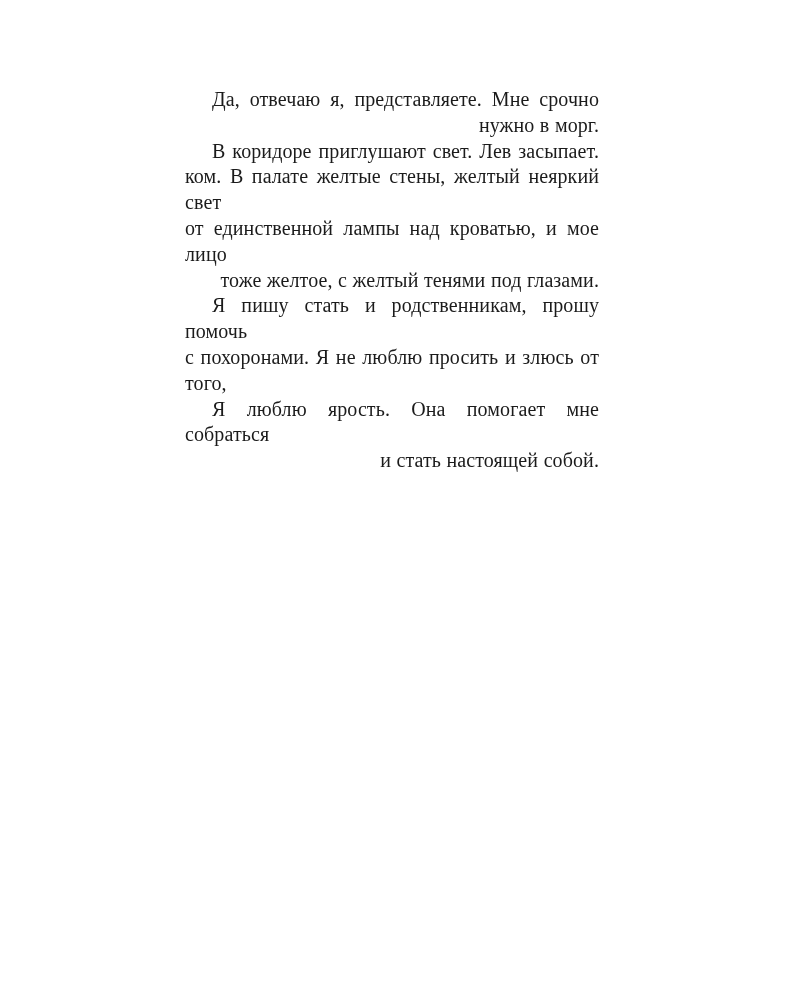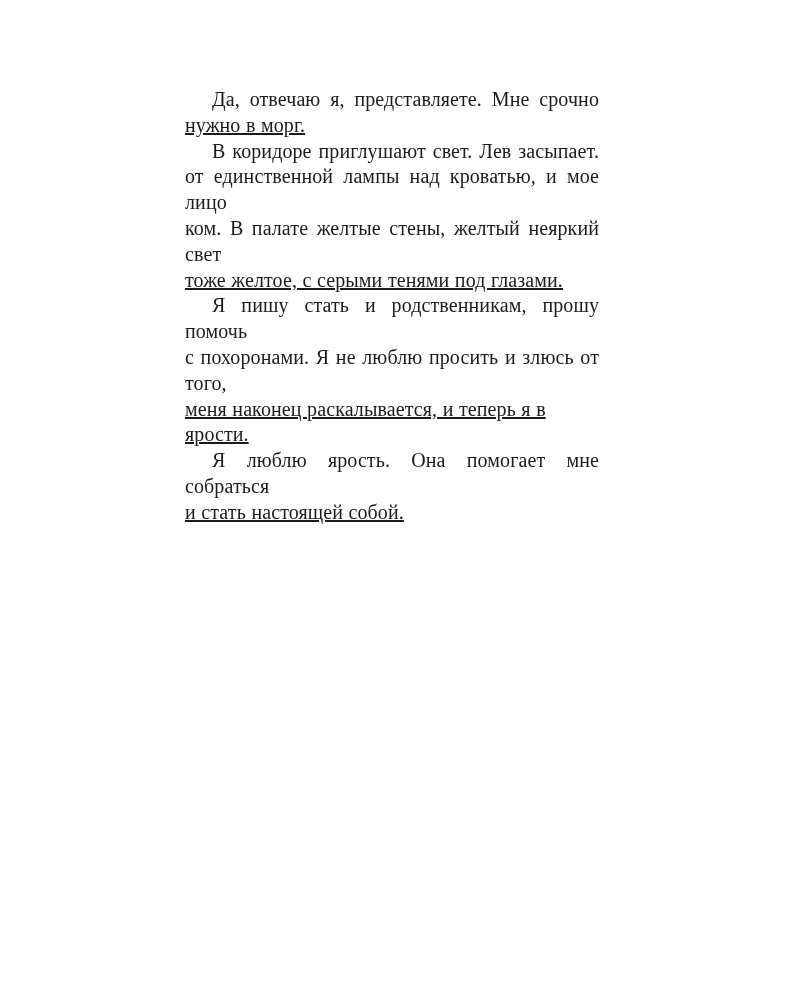--- a/index.html
+++ b/index.html
@@ -34,43 +34,41 @@
   }
   .line {
     text-align: justify;
     text-align-last: justify;
     word-spacing: 0.02em;
   }
   .line.first {
     text-indent: 27px;
   }
   .line.last {
-    text-align: left;
+    text-align: right;
     text-align-last: auto;
-    text-decoration: underline;
   }
 </style>
 </head>
 <body style="background: rgb(255, 255, 255);">
 
 <div class="page">
   <div class="text-block" style="color: rgb(27, 27, 27);">
       <div class="paragraph">
         <div class="line first">Да, отвечаю я, представляете. Мне срочно</div>
         <div class="line last">нужно в морг.</div>
       </div>
       <div class="paragraph">
         <div class="line first">В коридоре приглушают свет. Лев засыпает.</div>
+        <div class="line">ком. В палате желтые стены, желтый неяркий свет</div>
         <div class="line">от единственной лампы над кроватью, и мое лицо</div>
-        <div class="line">ком. В палате желтые стены, желтый неяркий свет</div>
-        <div class="line last">тоже желтое, с серыми тенями под глазами.</div>
+        <div class="line last">тоже желтое, с желтый тенями под глазами.</div>
       </div>
       <div class="paragraph">
         <div class="line first">Я пишу стать и родственникам, прошу помочь</div>
         <div class="line">с похоронами. Я не люблю просить и злюсь от того,</div>
-        <div class="line last">меня наконец раскалывается, и теперь я в ярости.</div>
       </div>
       <div class="paragraph">
         <div class="line first">Я люблю ярость. Она помогает мне собраться</div>
         <div class="line last">и стать настоящей собой.</div>
       </div>
     </div>
 </div>
 
 </body></html>

